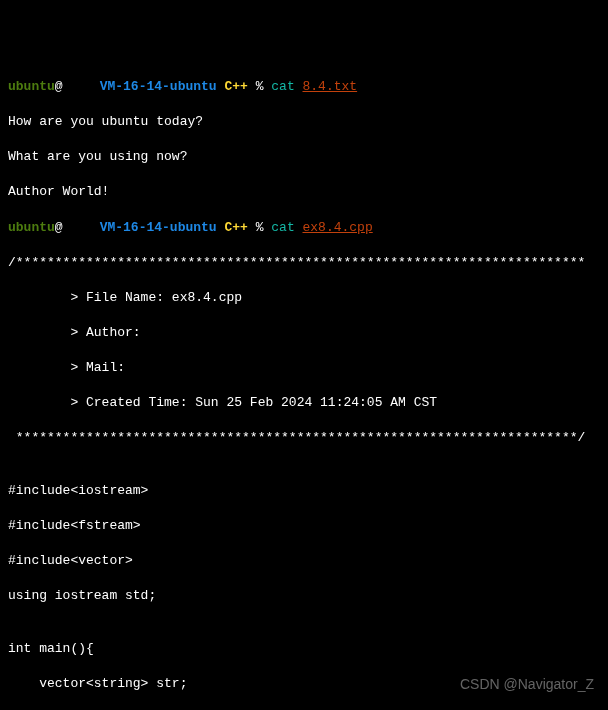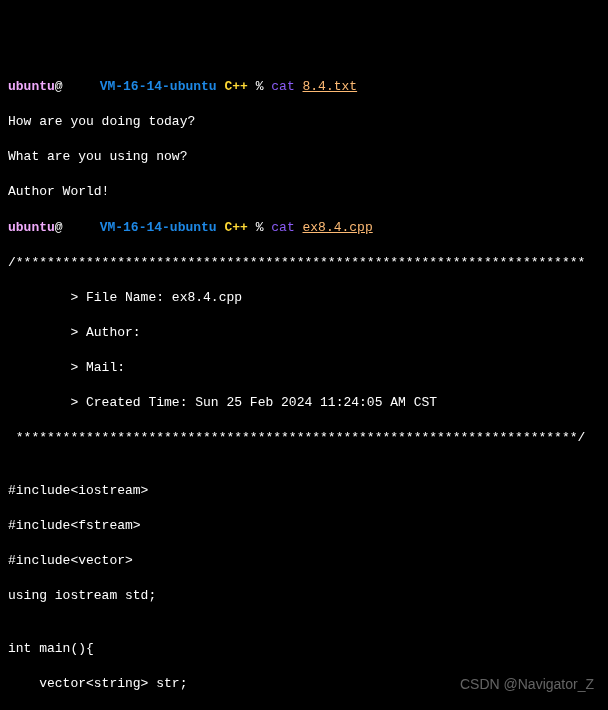--- a/index.html
+++ b/index.html
@@ -7,38 +7,38 @@
     padding: 8px;
     background: #000;
     color: #fff;
     font-family: "Consolas", "Courier New", monospace;
     font-size: 13px;
     line-height: 1.35;
     width: 608px;
     box-sizing: border-box;
     white-space: pre;
   }
-  .user   { color: #f0abfc; font-weight: bold; }
+  .user   { color: #4d7c0f; font-weight: bold; }
   .at     { color: #fff; }
   .host   { color: #1e88e5; font-weight: bold; padding-left: 37px; }
   .path   { color: #fdd835; font-weight: bold; }
   .pct    { color: #fff; }
-  .cmd    { color: #8b5cf6; }
-  .arg    { color: #fdba74; text-decoration: underline; }
+  .cmd    { color: #14b8a6; }
+  .arg    { color: #c2410c; text-decoration: underline; }
   .plain  { color: #fff; }
   .wm     { position: fixed; right: 14px; bottom: 16px; color: rgba(220,220,220,.45); font-size: 14px; font-family: sans-serif; }
   .line   { display: block; }
 </style>
 </head>
 <body>
 
 
 
 <span class="line"><span class="user">ubuntu</span><span class="at">@</span><span class="host">VM-16-14-ubuntu</span> <span class="path">C++</span><span class="pct"> % </span><span class="cmd">cat</span> <span class="arg">8.4.txt</span></span>
-<span class="line plain">How are you doing today?</span>
+<span class="line plain">How are you ubuntu today?</span>
 <span class="line plain">What are you using now?</span>
 <span class="line plain">Author World!</span>
 <span class="line"><span class="user">ubuntu</span><span class="at">@</span><span class="host">VM-16-14-ubuntu</span> <span class="path">C++</span><span class="pct"> % </span><span class="cmd">cat</span> <span class="arg">ex8.4.cpp</span></span>
 <span class="line plain">/*************************************************************************</span>
 <span class="line plain">        &gt; File Name: ex8.4.cpp</span>
 <span class="line plain">        &gt; Author:</span>
 <span class="line plain">        &gt; Mail:</span>
 <span class="line plain">        &gt; Created Time: Sun 25 Feb 2024 11:24:05 AM CST</span>
 <span class="line plain"> ************************************************************************/</span>
 <span class="line plain"></span>

